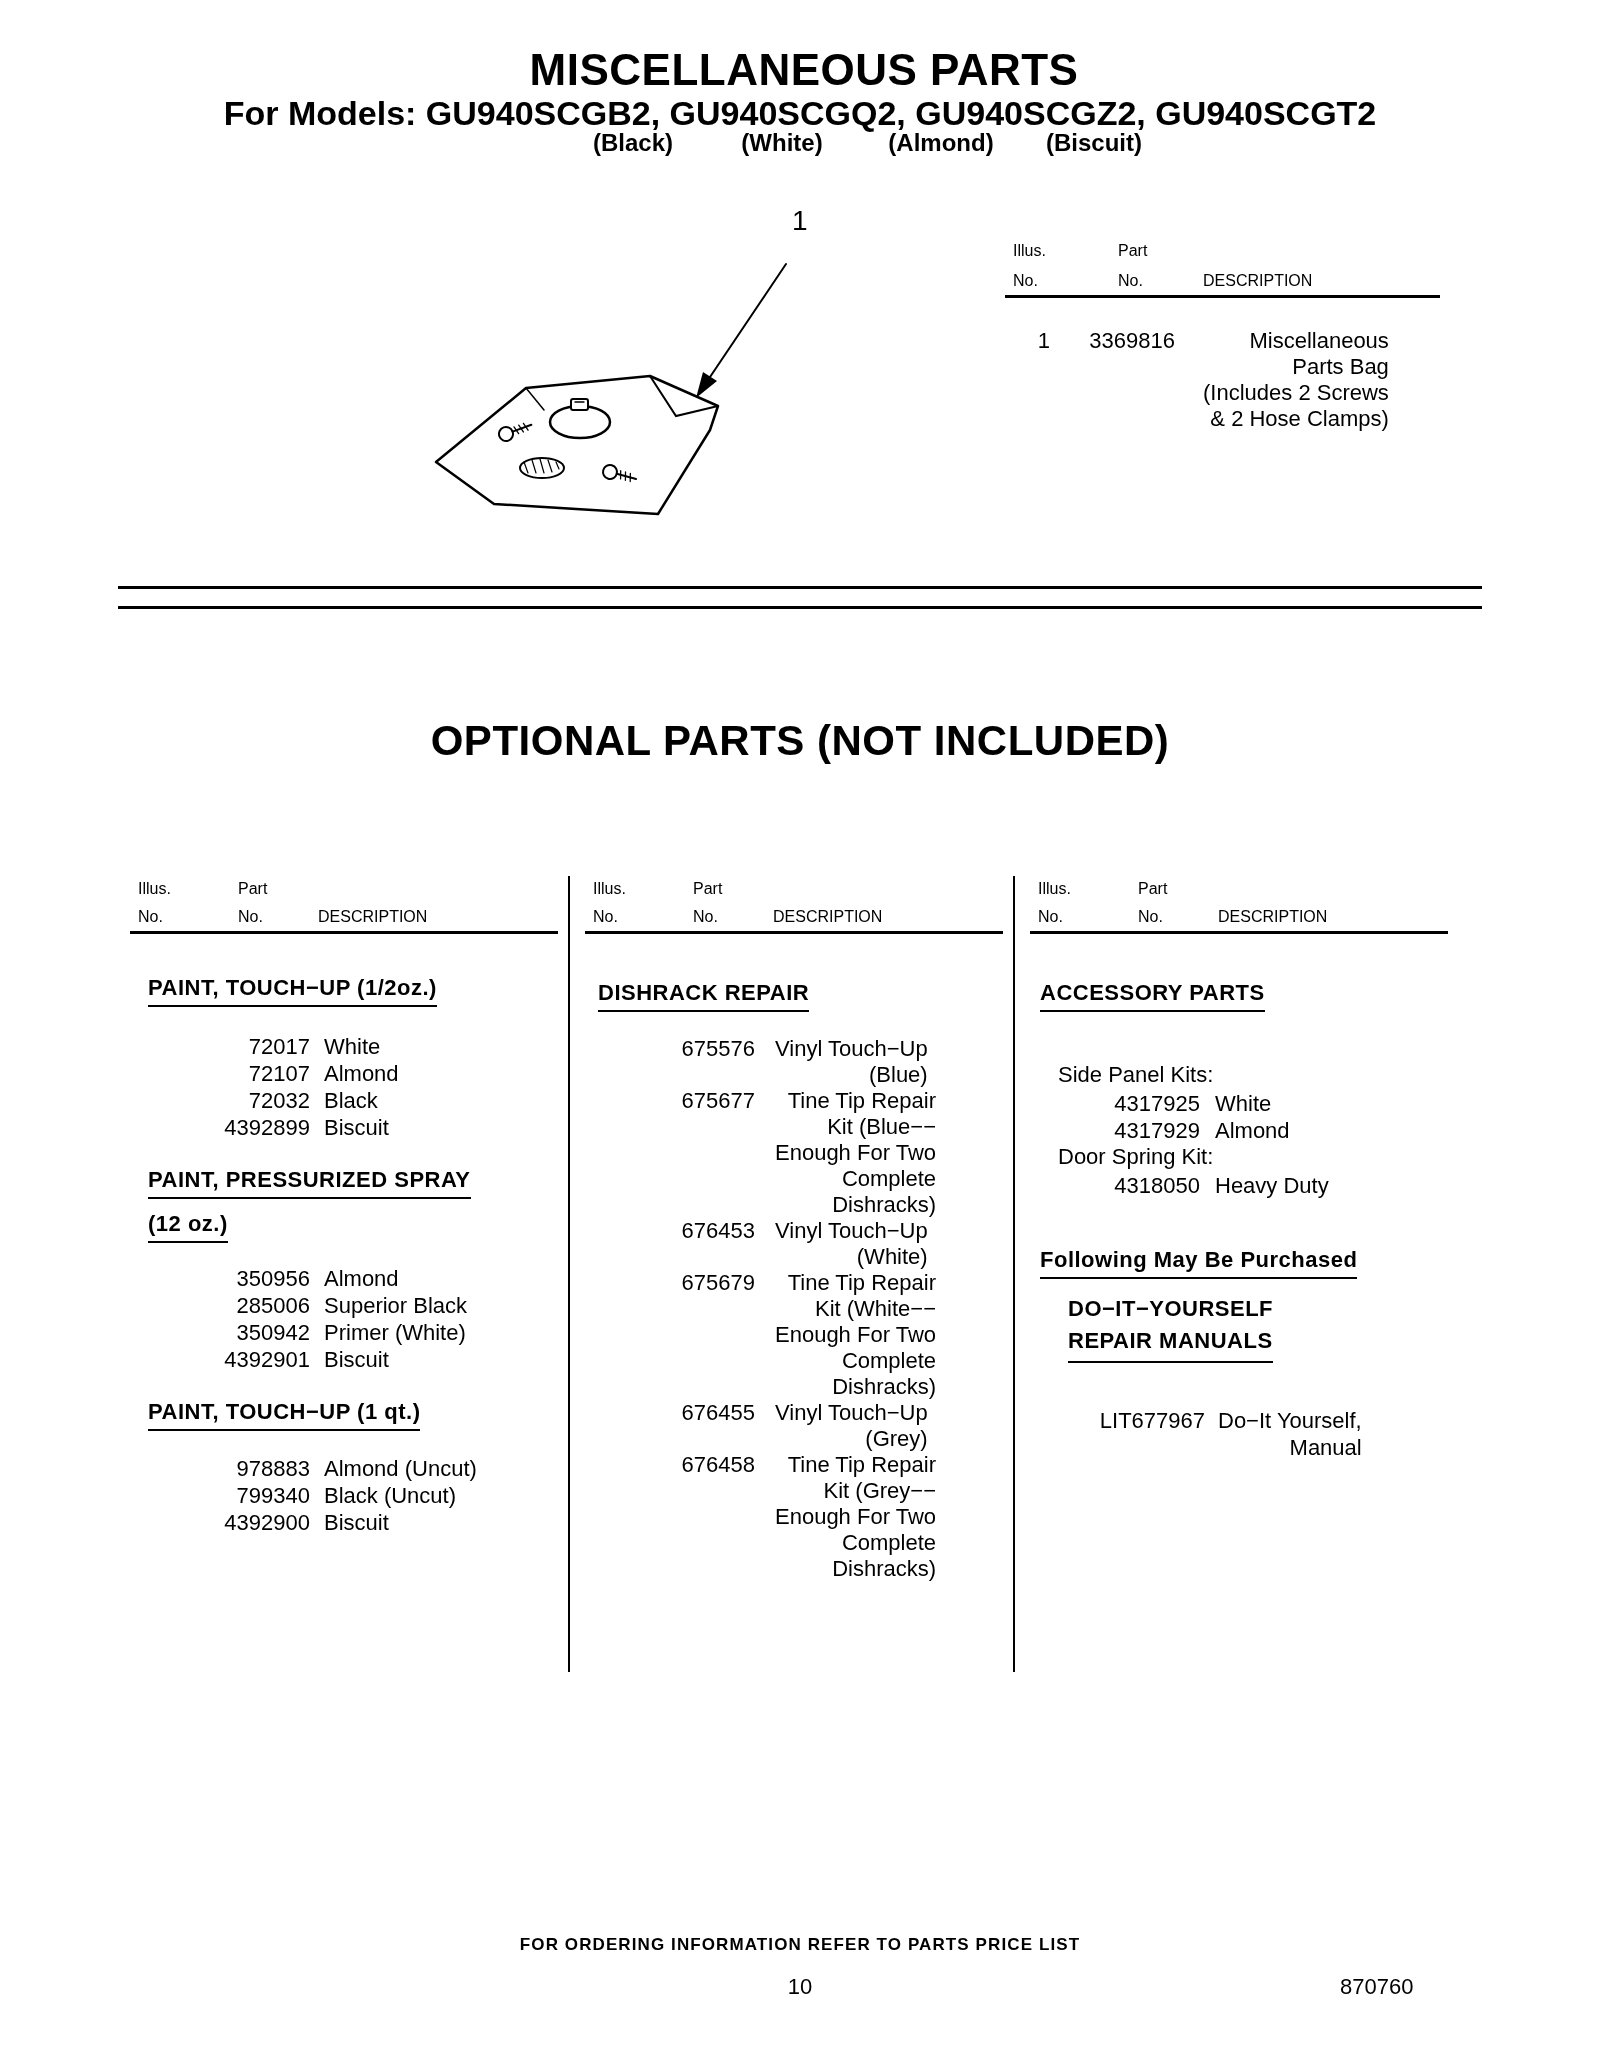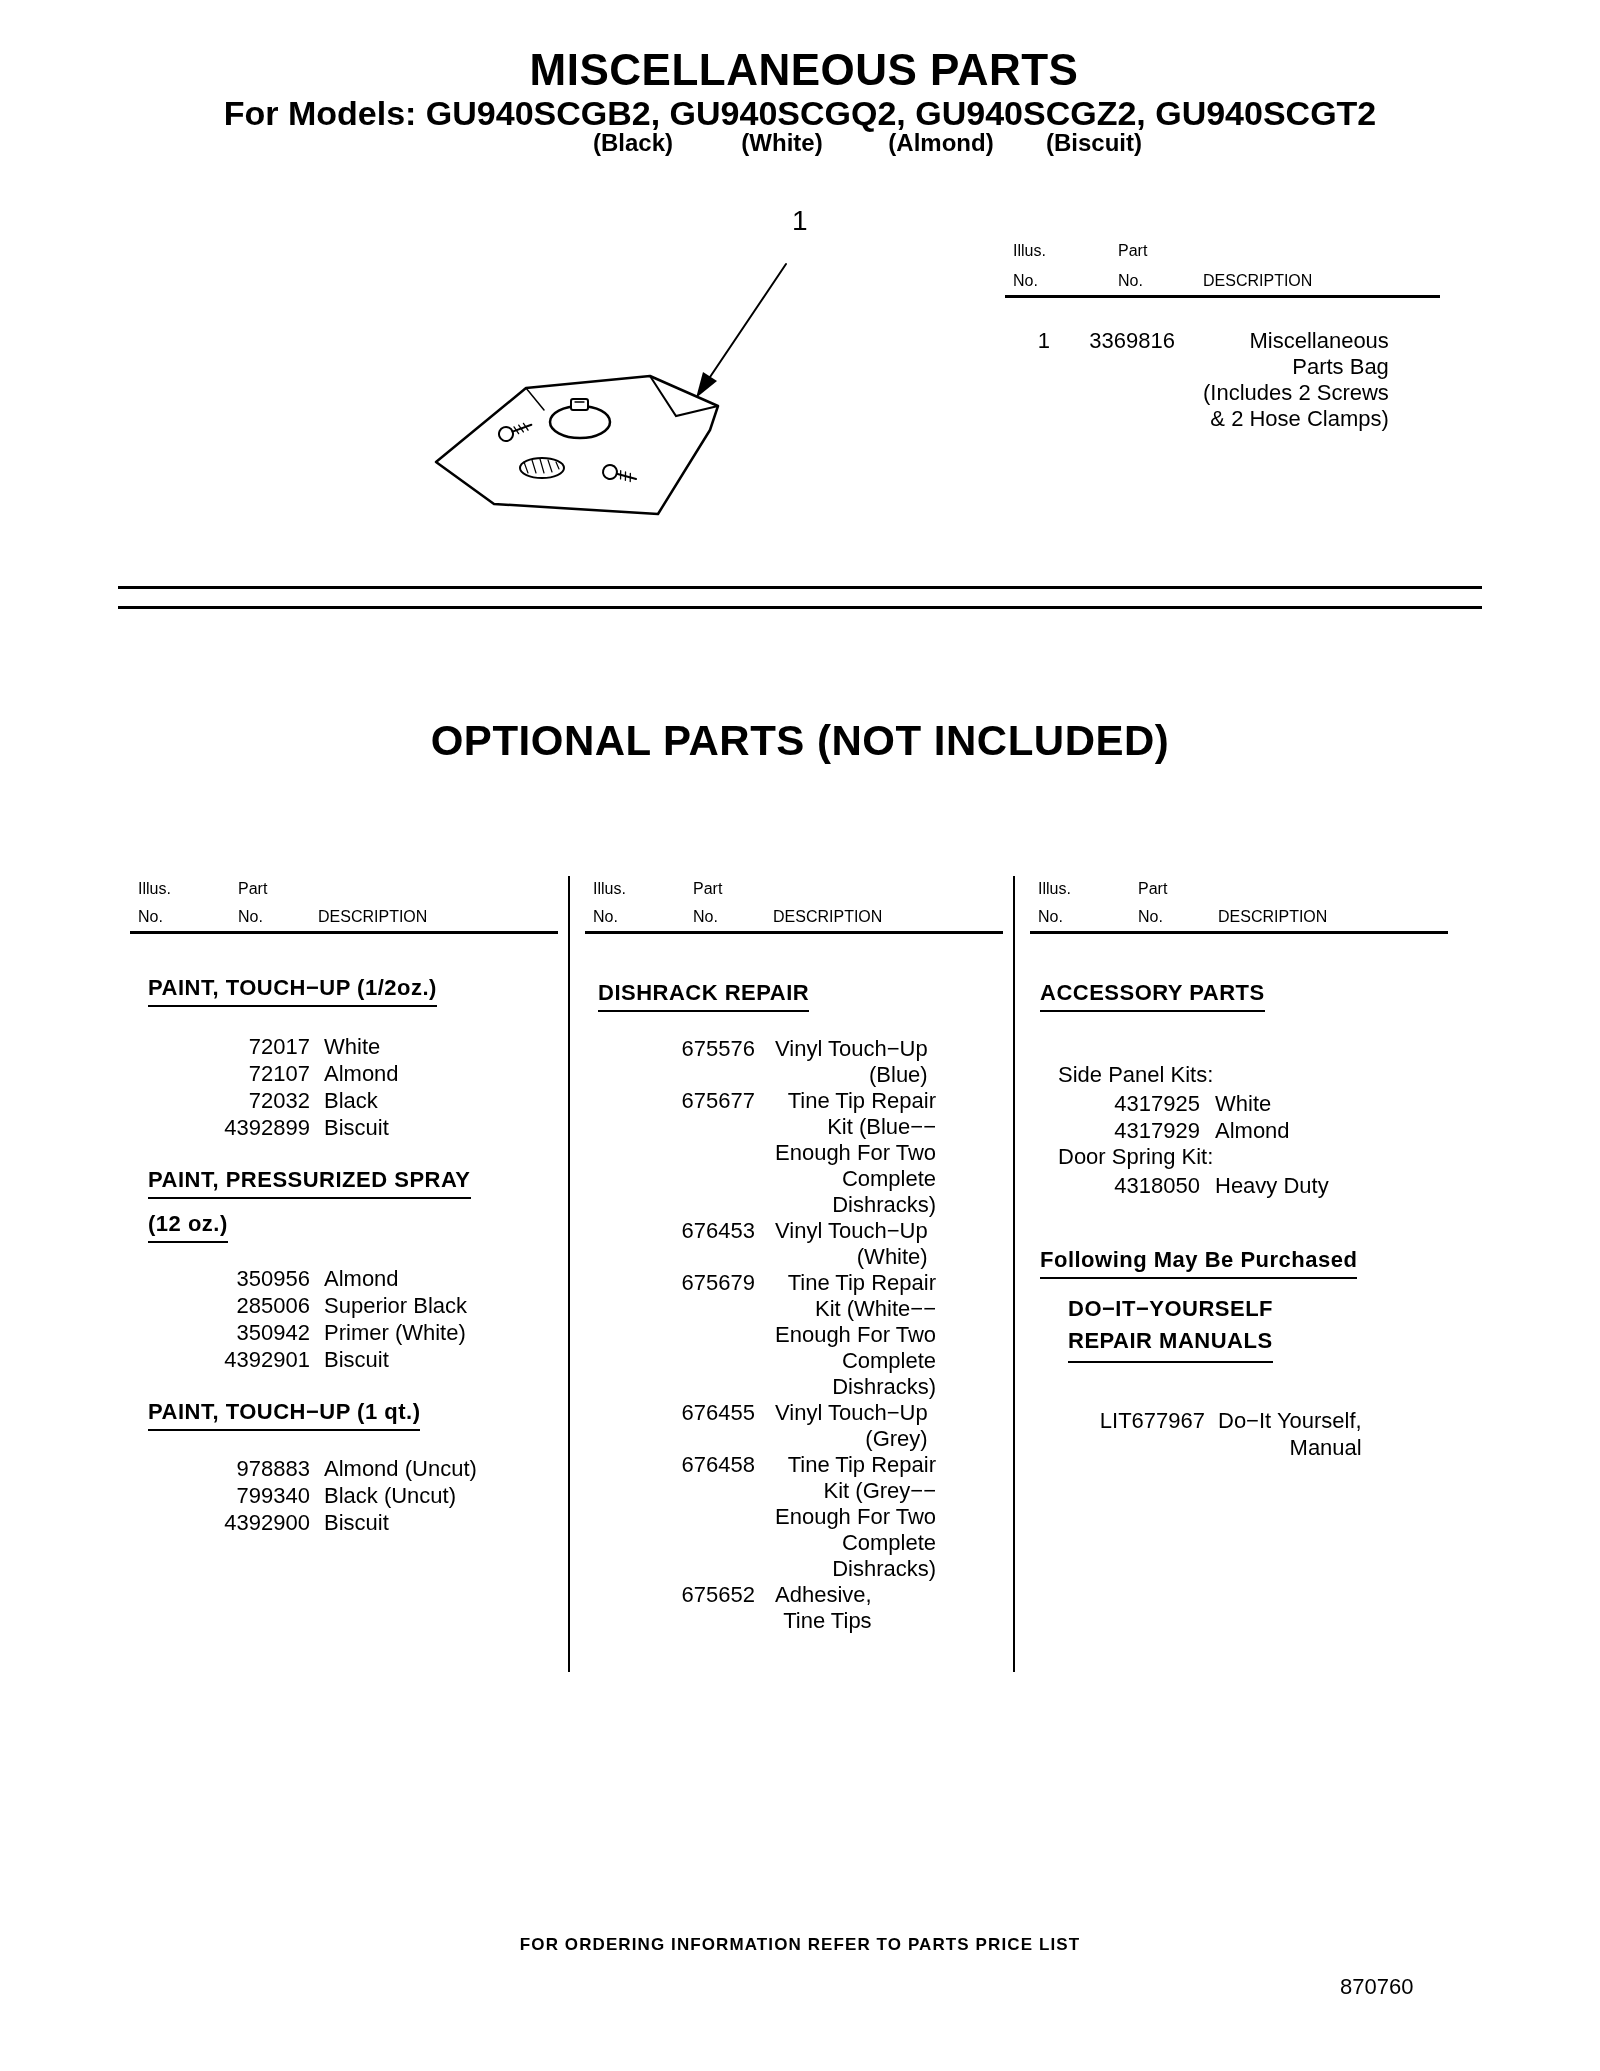--- a/index.html
+++ b/index.html
@@ -233,25 +233,20 @@
 (Grey)</span>
     </div>
     <div class="prow">
       <span class="pno c2">676458</span>
       <span class="pdesc c2d">Tine Tip Repair
 Kit (Grey−−
 Enough For Two
 Complete
 Dishracks)</span>
     </div>
-    <div class="prow">
-      <span class="pno c2">675652</span>
-      <span class="pdesc c2d">Adhesive,
-Tine Tips</span>
-    </div>
   </div>
 
   <div class="abs lh27" style="left:1030px; top:980px; width:418px;">
     <div style="margin-left:10px; margin-bottom:50px;">
       <span class="sec-title">ACCESSORY PARTS</span>
     </div>
 
     <div class="plain" style="margin-left:28px; margin-bottom:2px;">Side Panel Kits:</div>
     <div class="prow">
       <span class="pno c3">4317925</span>
@@ -278,15 +273,16 @@
     </div>
 
     <div class="prow" style="margin-top:44px;">
       <span class="pno c3l">LIT677967</span>
       <span class="pdesc c3ld">Do−It Yourself,
 Manual</span>
     </div>
   </div>
 
   <div class="abs center footer-note" style="top:1932px; left:0;">FOR ORDERING INFORMATION REFER TO PARTS PRICE LIST</div>
+  <div class="abs center footer-num" style="top:1974px; left:0;">10</div>
   <div class="abs footer-num" style="left:1340px; top:1974px;">870760</div>
 
 </div>
 
 </body></html>

